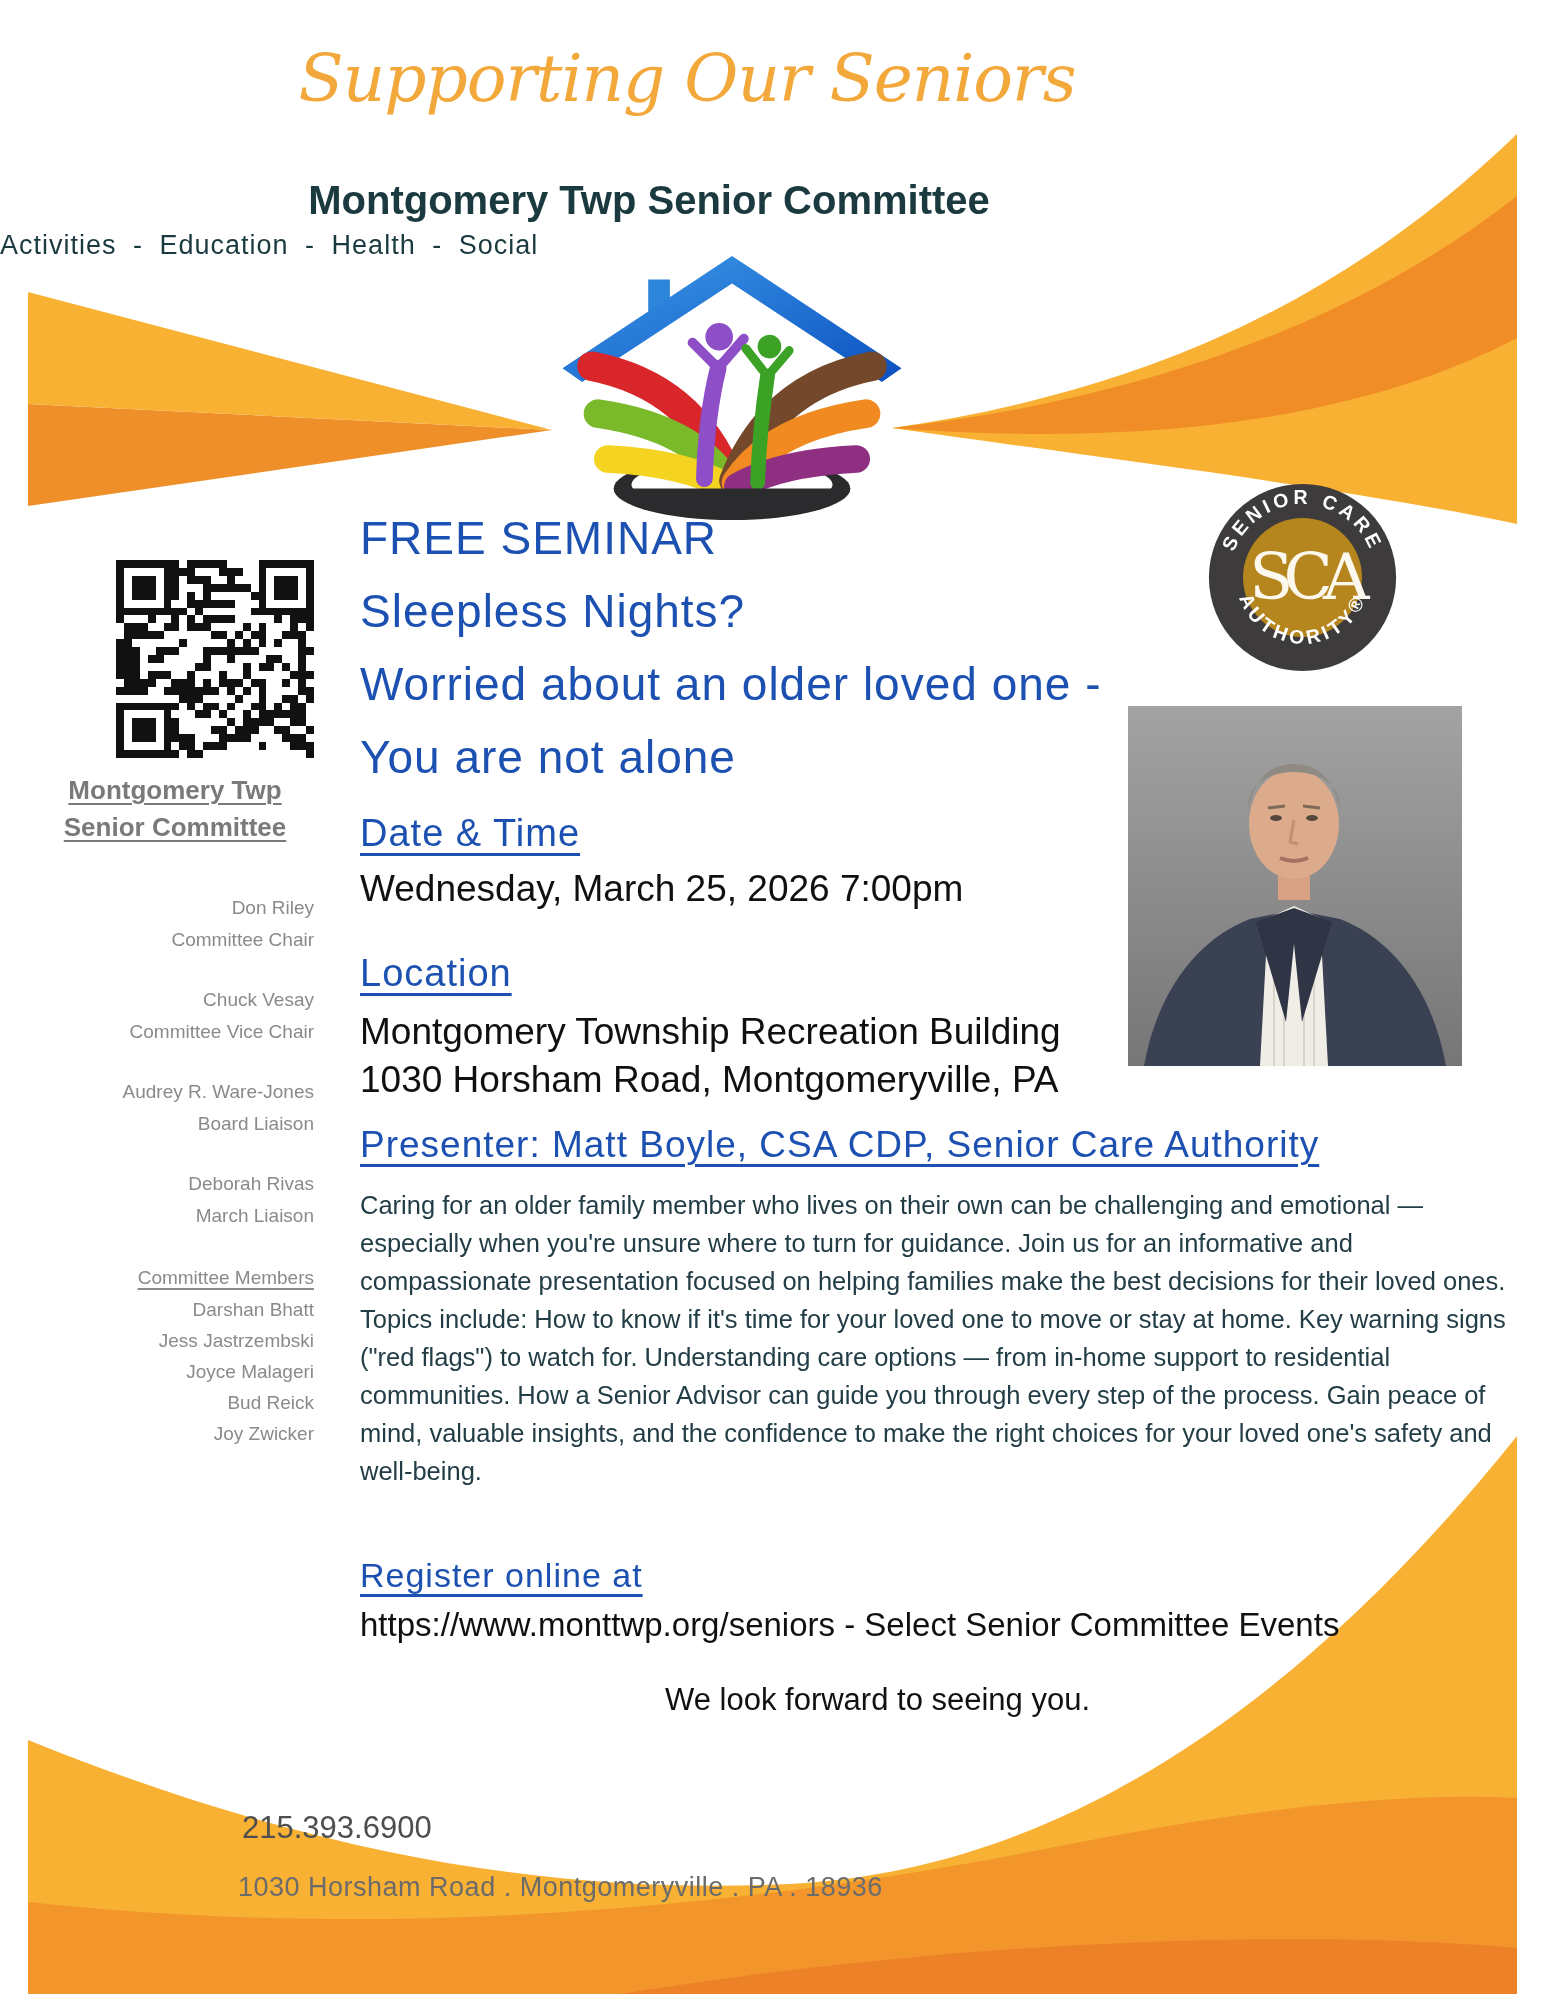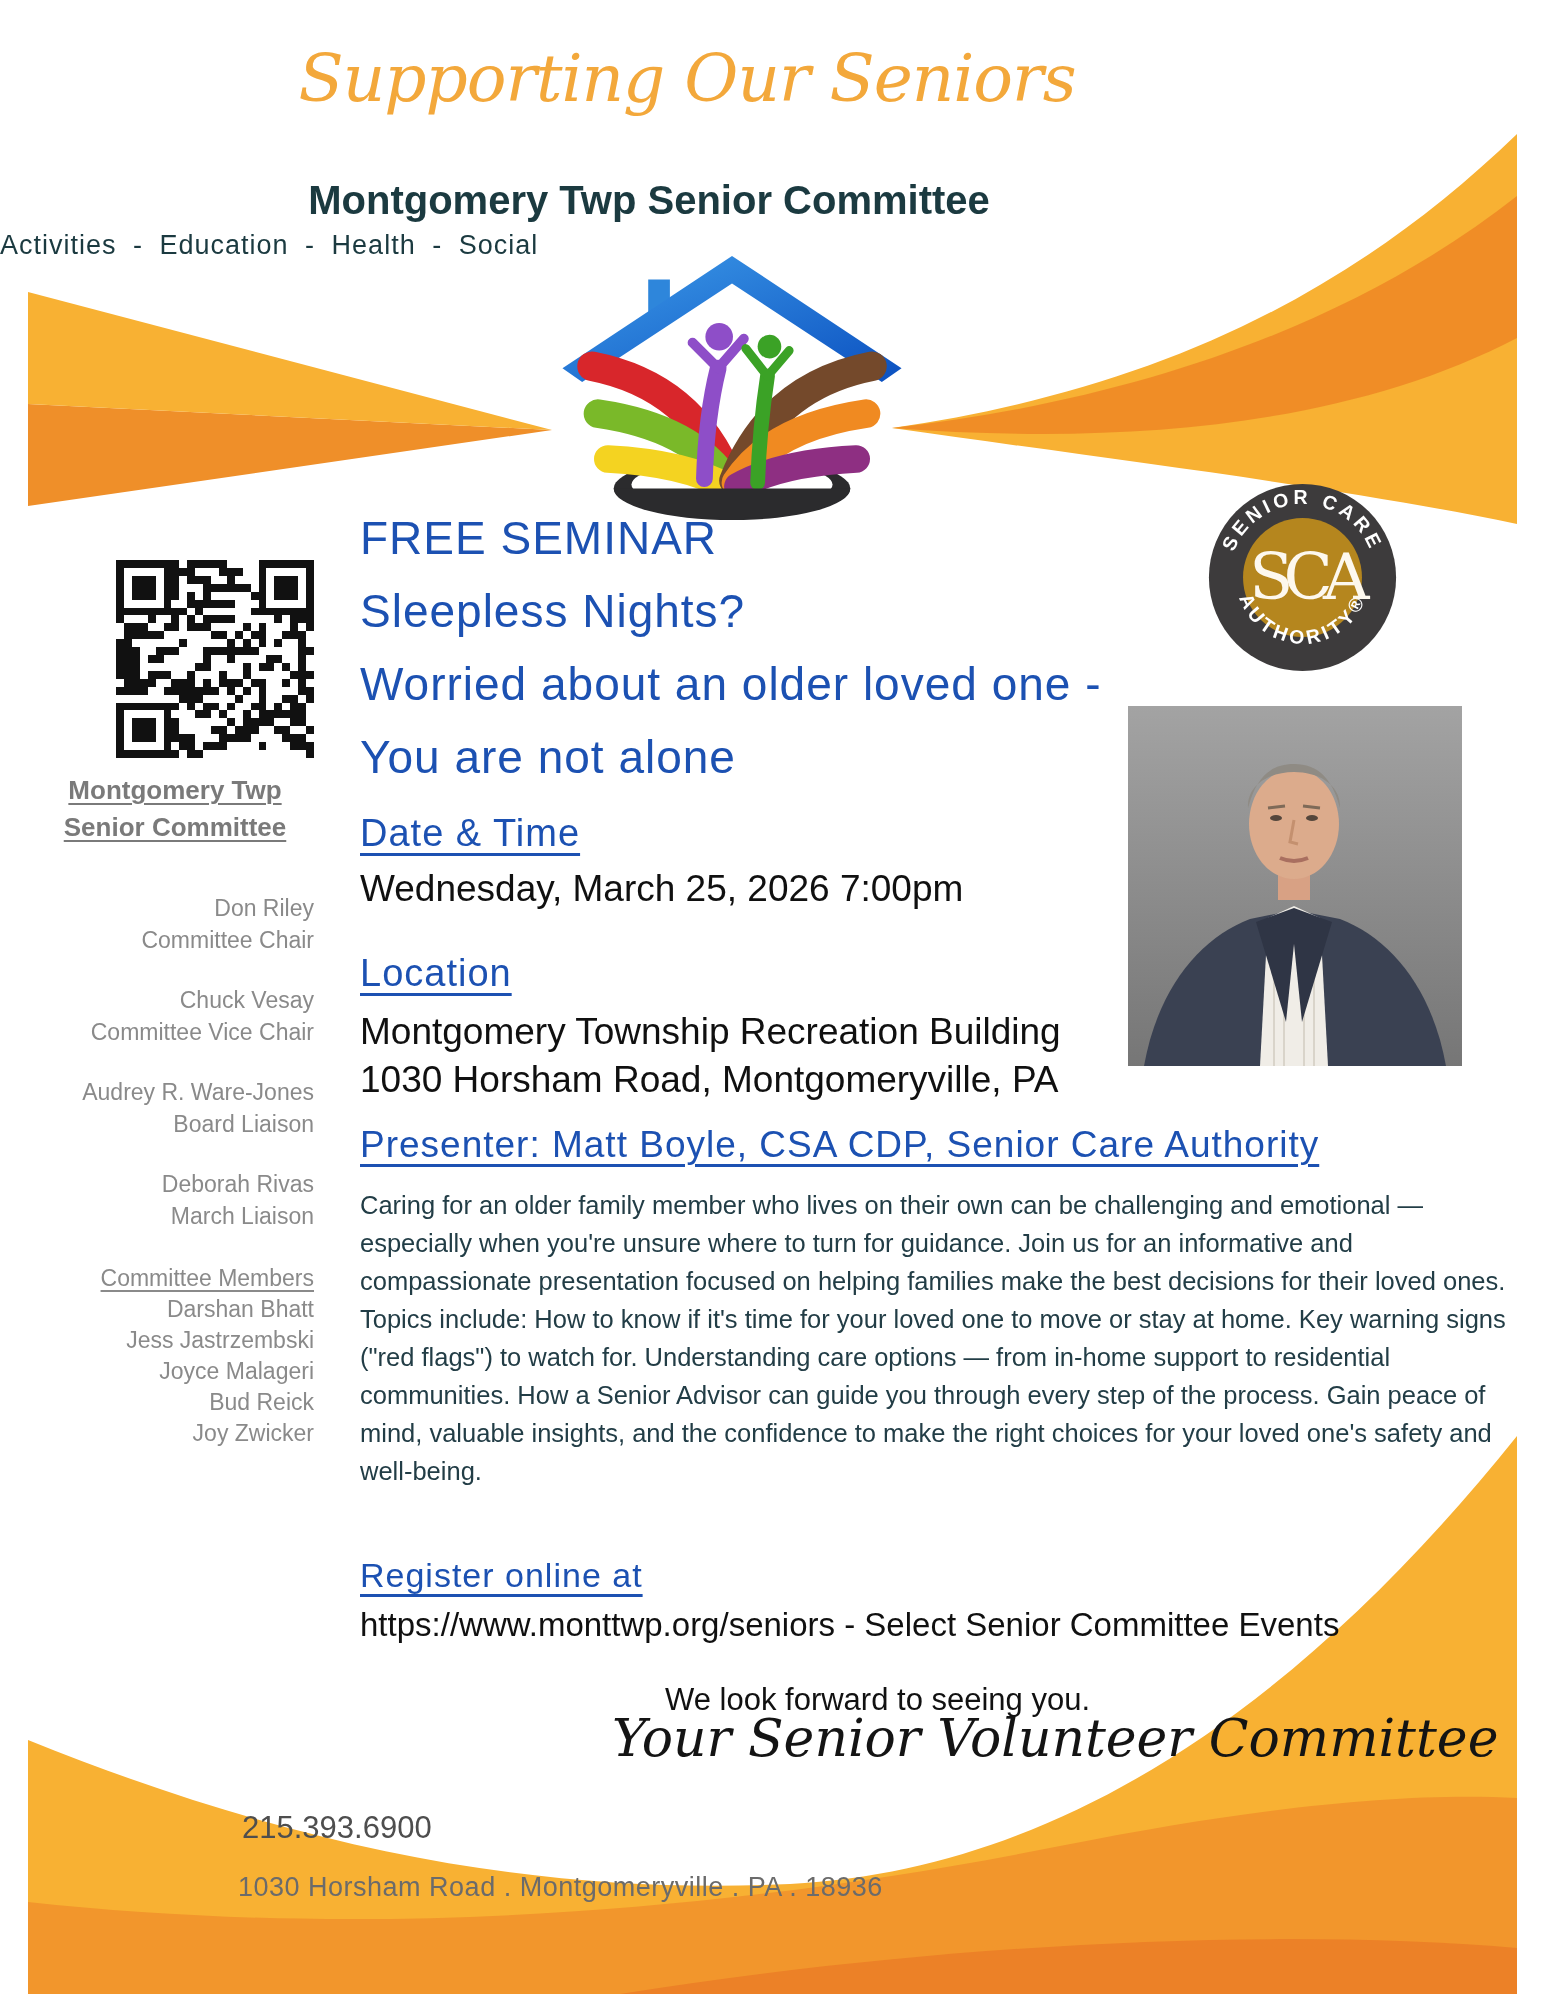--- a/index.html
+++ b/index.html
@@ -391,21 +391,21 @@
       <rect x="7" y="24" width="1" height="1"></rect>
       <rect x="9" y="24" width="1" height="1"></rect>
       <rect x="10" y="24" width="1" height="1"></rect>
       <rect x="24" y="24" width="1" height="1"></rect>
     </svg>
   <div class="abs u" style="left:36px;top:772px;width:278px;text-align:center;font-size:26px;font-weight:700;color:#7A7A7A;line-height:37px;">
     <div>Montgomery Twp</div>
     <div>Senior Committee</div>
   </div>
 
-  <div class="abs sidebar-txt" style="left:36px;top:892px;width:278px;text-align:right;font-size:23px;line-height:32px;">
+  <div class="abs sidebar-txt" style="left:36px;top:892px;width:278px;text-align:right;font-size:19px;line-height:32px;">
     <div style="margin-bottom:28px;">
       <div>Don Riley</div>
       <div>Committee Chair</div>
     </div>
     <div style="margin-bottom:28px;">
       <div>Chuck Vesay</div>
       <div>Committee Vice Chair</div>
     </div>
     <div style="margin-bottom:28px;">
       <div>Audrey R. Ware-Jones</div>
@@ -481,18 +481,17 @@
     <div>1030 Horsham Road, Montgomeryville, PA</div>
   </div>
 
   <div class="abs blue-head" style="left:360px;top:1124px;font-size:37px;">Presenter: Matt Boyle, CSA CDP, Senior Care Authority</div>
   <div class="abs" style="left:360px;top:1186px;width:1152px;font-size:25.5px;line-height:38px;color:#223D46;font-weight:300;">Caring for an older family member who lives on their own can be challenging and emotional — especially when you're unsure where to turn for guidance.  Join us for an informative and compassionate presentation focused on helping families make the best decisions for their loved ones.  Topics include: How to know if it's time for your loved one to move or stay at home. Key warning signs ("red flags") to watch for. Understanding care options — from in-home support to residential communities. How a Senior Advisor can guide you through every step of the process. Gain peace of mind, valuable insights, and the confidence to make the right choices for your loved one's safety and well-being.</div>
 
   <div class="abs blue-head" style="left:360px;top:1556px;font-size:34px;">Register online at </div>
   <div class="abs light" style="left:360px;top:1606px;font-size:33px;color:#101010;">https://www.monttwp.org/seniors - Select Senior Committee Events</div>
 
   <div class="abs light" style="left:665px;top:1682px;font-size:31px;color:#111111;">We look forward to seeing you.</div>
-  <div class="abs script" style="left:612px;top:1708px;font-size:52px;color:#141414;">Your Senior Volunteer Committee</div>
 
   <div class="abs" style="left:242px;top:1810px;font-size:31px;color:#4E4E4E;">215.393.6900</div>
   <div class="abs" style="left:238px;top:1872px;font-size:27px;color:#6B6B6B;letter-spacing:0.5px;">1030 Horsham Road . Montgomeryville . PA . 18936</div>
 
 </div>
 
 </body></html>

